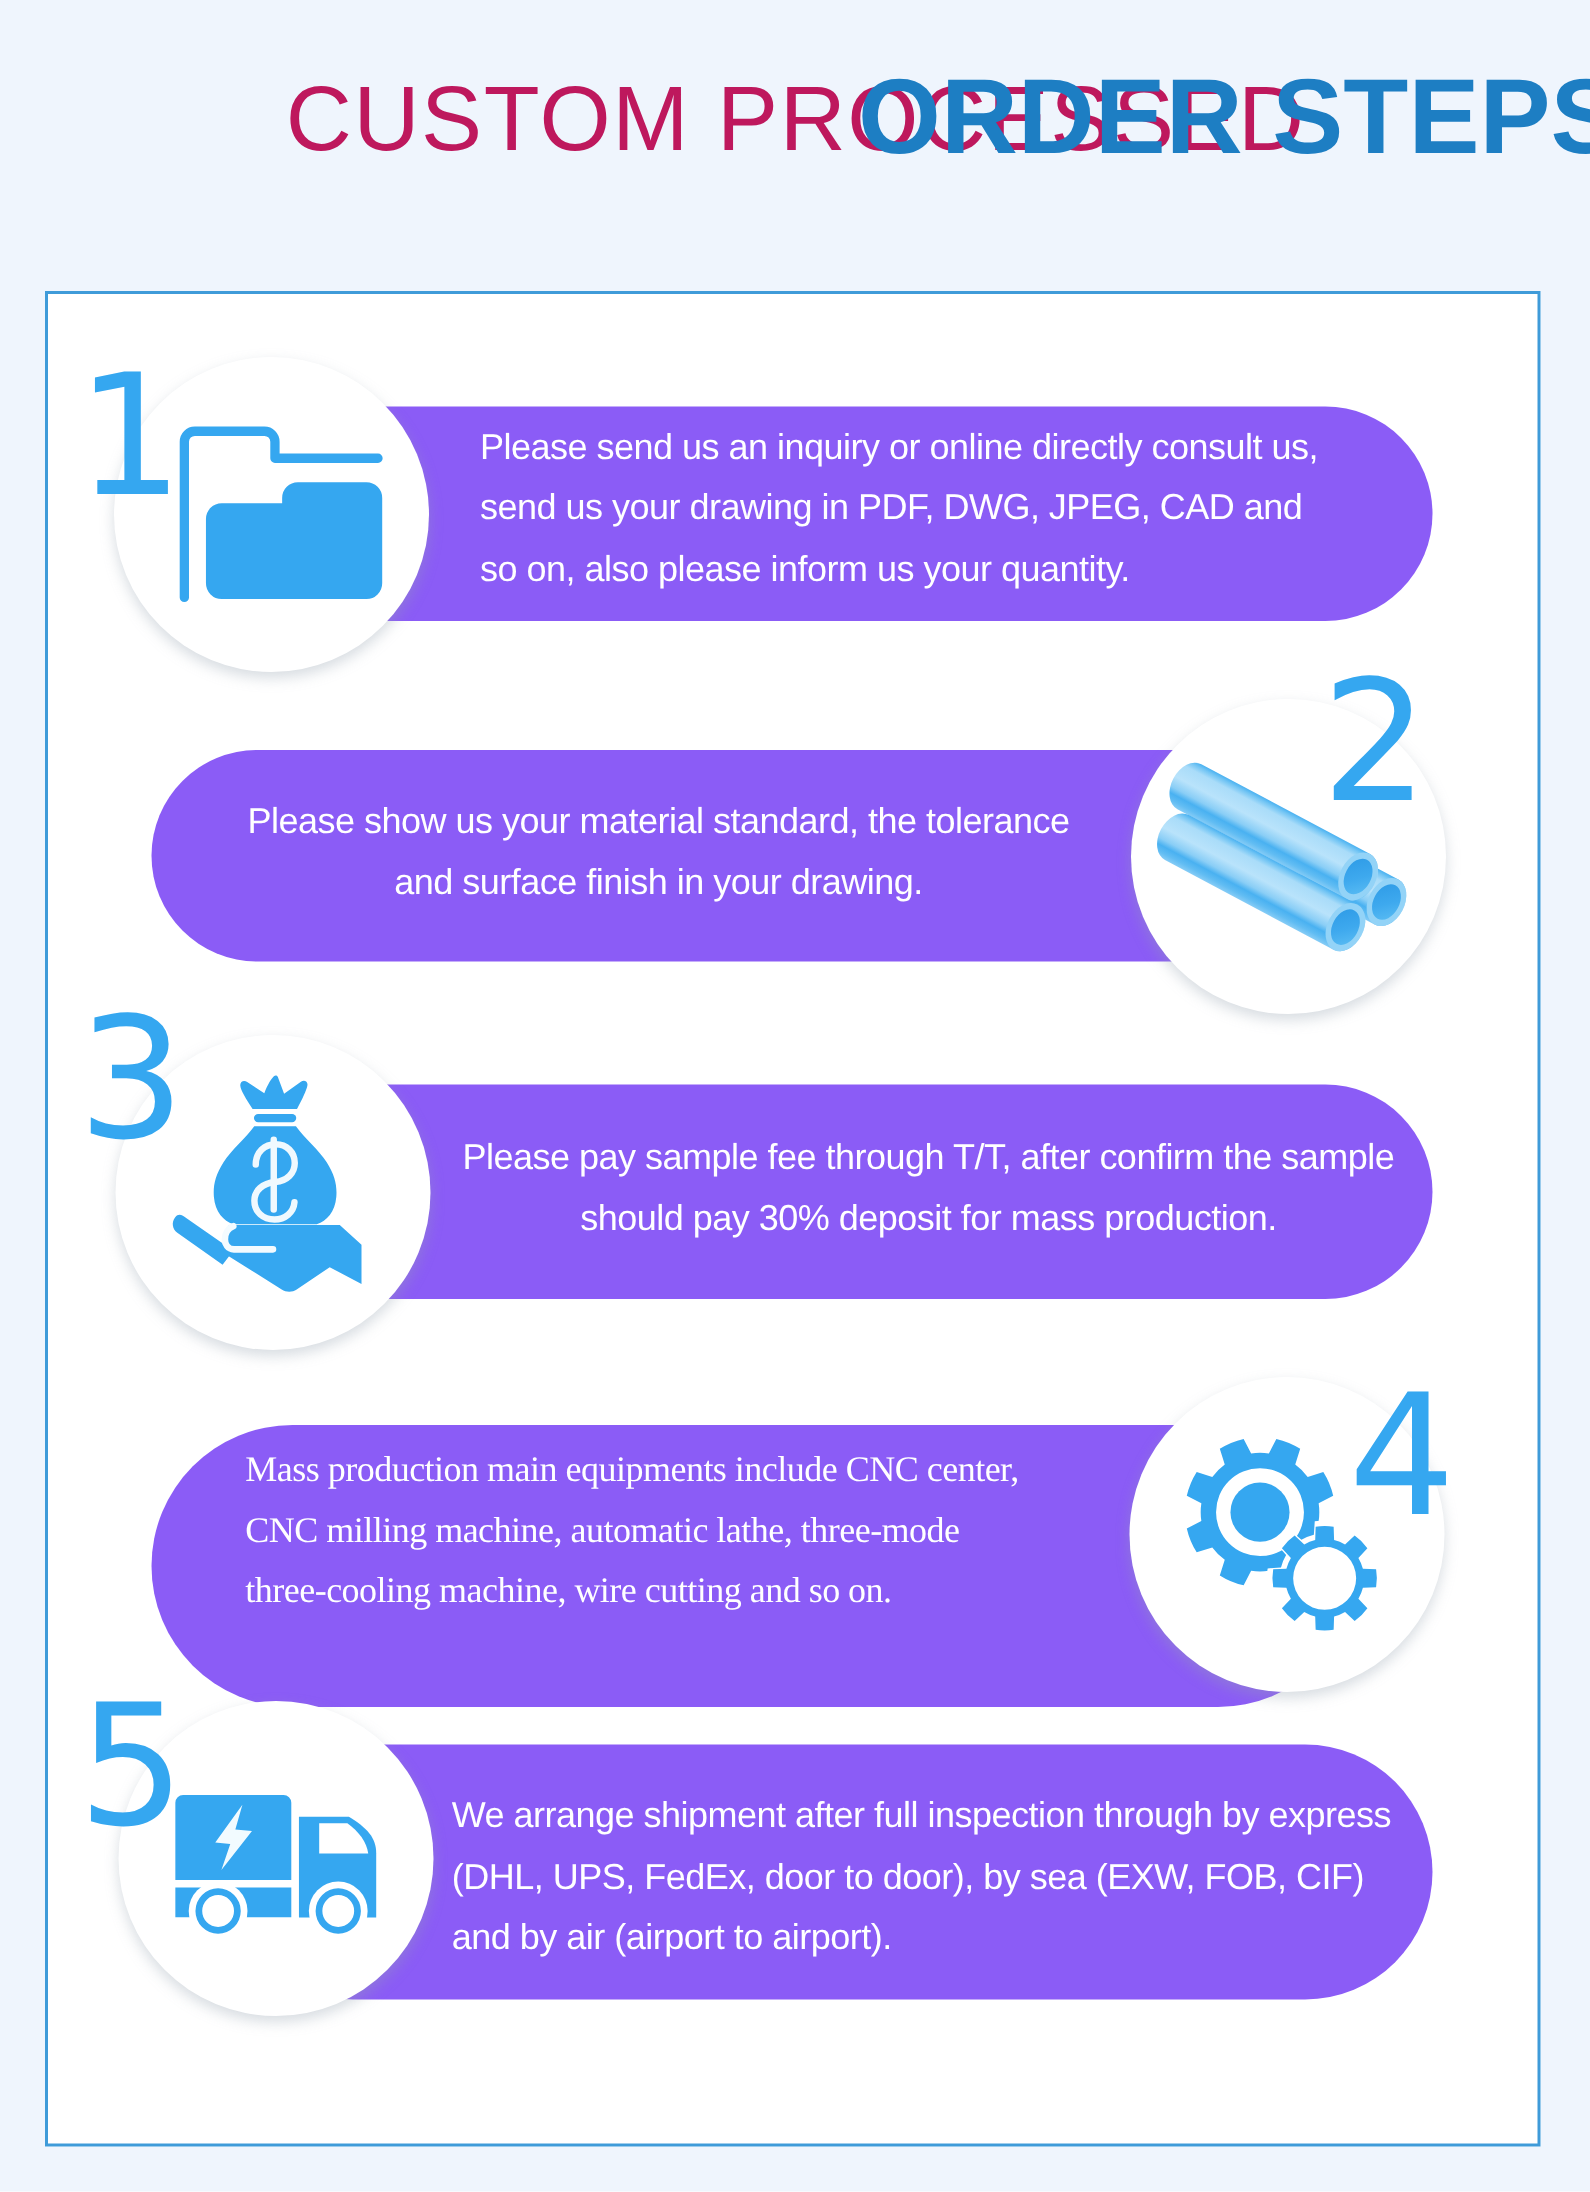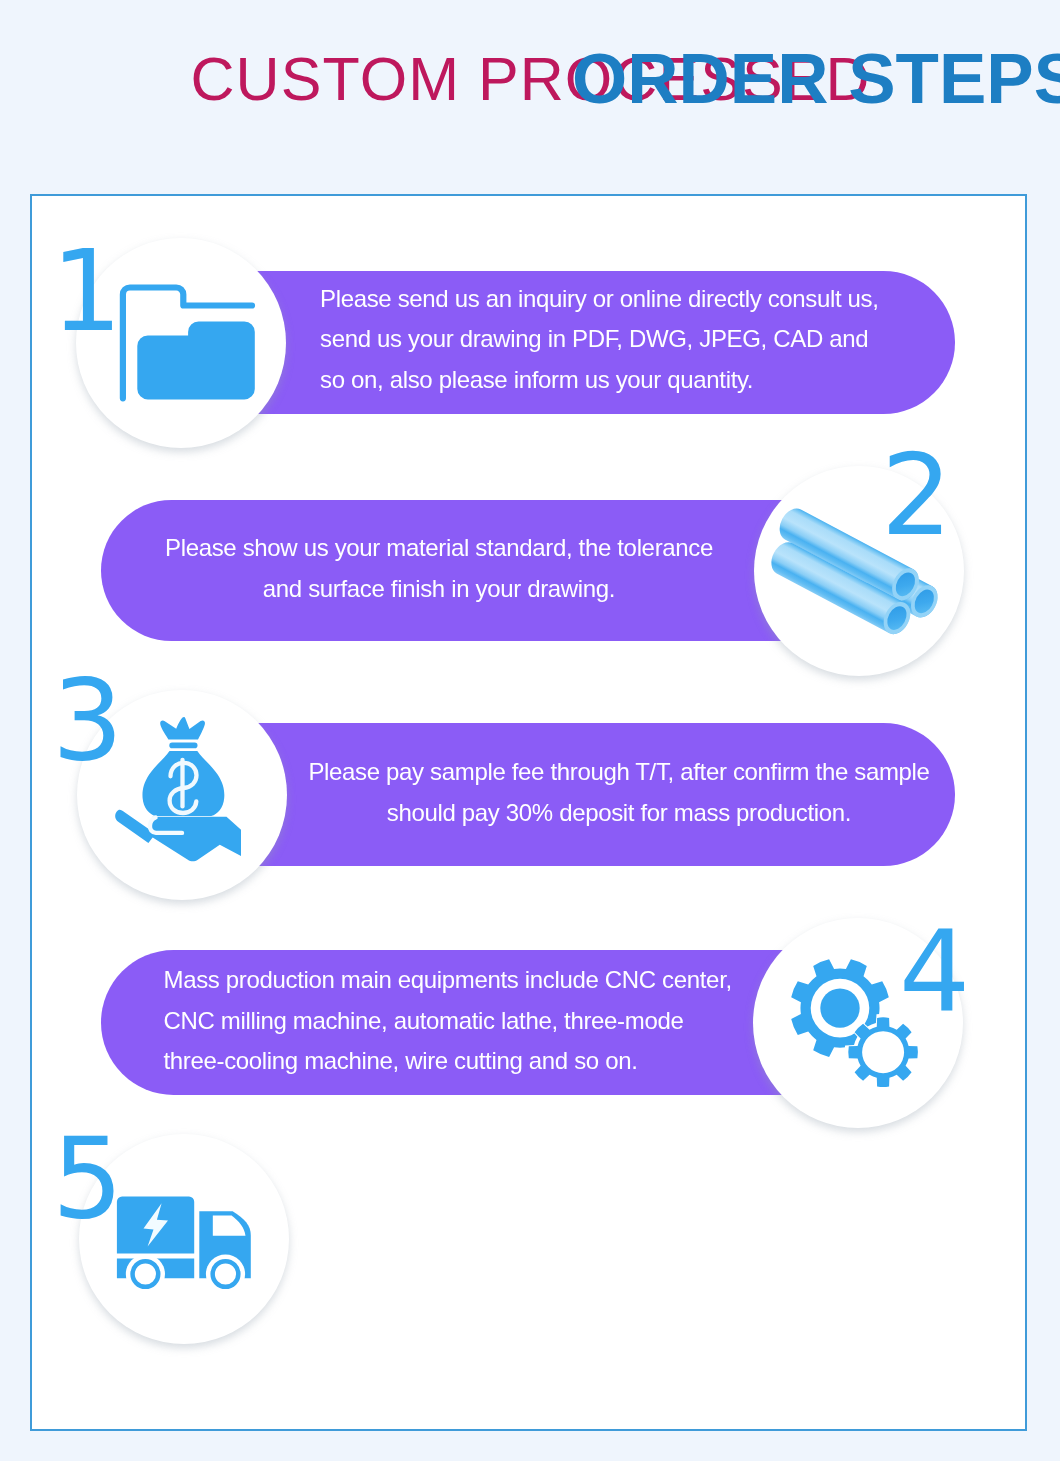--- a/index.html
+++ b/index.html
@@ -137,39 +137,46 @@
         <path d="M85.5 83.8 C85.5 75.5 91.5 70.3 98.8 70.3 C106.2 70.3 111.5 75.8 111.5 82.8
                  C111.5 89.5 106.5 94.8 98.5 95.5 C90 96.2 84.6 101.3 84.6 108
                  C84.6 115.5 90.5 120.5 98 120.5 C105 120.5 110.8 115.8 111.3 109"></path>
         <path d="M97.5 67.3 L97.5 113.9"></path>
       </g>
     </g>
       </svg>
   </div>
   <div class="num" style="left:52px;top:664px;">3</div>
 
-  <div class="bar" style="left:101px;top:950px;width:805px;height:145px;">
+  <div class="bar" style="left:101px;top:950px;width:805px;height:188px;font-family:Liberation Serif, serif;">
     <div class="txt" style="left:62.5px;top:10px;">
       <div>Mass production main equipments include CNC center,</div>
       <div>CNC milling machine, automatic lathe, three-mode</div>
       <div>three-cooling machine, wire cutting and so on.</div>
     </div>
   </div>
   <div class="circle" style="left:753px;top:917.5px;">
     <svg viewBox="0 0 210 210">
         <g transform="translate(0,3.5)">
       <path fill="#35a7f0" fill-rule="evenodd" d="M126.1 92.5 L135.8 97.5 A50.0 50.0 0 0 1 129.2 113.4 L118.8 110.1 A39.5 39.5 0 0 1 110.5 118.4 L113.8 128.8 A50.0 50.0 0 0 1 97.9 135.4 L92.9 125.7 A39.5 39.5 0 0 1 81.1 125.7 L76.1 135.4 A50.0 50.0 0 0 1 60.2 128.8 L63.5 118.4 A39.5 39.5 0 0 1 55.2 110.1 L44.8 113.4 A50.0 50.0 0 0 1 38.2 97.5 L47.9 92.5 A39.5 39.5 0 0 1 47.9 80.7 L38.2 75.7 A50.0 50.0 0 0 1 44.8 59.8 L55.2 63.1 A39.5 39.5 0 0 1 63.5 54.8 L60.2 44.4 A50.0 50.0 0 0 1 76.1 37.8 L81.1 47.5 A39.5 39.5 0 0 1 92.9 47.5 L97.9 37.8 A50.0 50.0 0 0 1 113.8 44.4 L110.5 54.8 A39.5 39.5 0 0 1 118.8 63.1 L129.2 59.8 A50.0 50.0 0 0 1 135.8 75.7 L126.1 80.7 A39.5 39.5 0 0 1 126.1 92.5 Z M87 57.3 A29.3 29.3 0 0 0 87 115.9 A29.3 29.3 0 0 0 87 57.3 Z"></path>
       <circle cx="87" cy="86.6" r="19.7" fill="#35a7f0"></circle>
       <path fill="#ffffff" d="M159.2 123.5 L168.1 124.1 A38.6 38.6 0 0 1 168.1 137.3 L159.2 137.9 A30.0 30.0 0 0 1 155.8 146.2 L161.7 152.9 A38.6 38.6 0 0 1 152.3 162.3 L145.6 156.4 A30.0 30.0 0 0 1 137.3 159.8 L136.7 168.7 A38.6 38.6 0 0 1 123.5 168.7 L122.9 159.8 A30.0 30.0 0 0 1 114.6 156.4 L107.9 162.3 A38.6 38.6 0 0 1 98.5 152.9 L104.4 146.2 A30.0 30.0 0 0 1 101.0 137.9 L92.1 137.3 A38.6 38.6 0 0 1 92.1 124.1 L101.0 123.5 A30.0 30.0 0 0 1 104.4 115.2 L98.5 108.5 A38.6 38.6 0 0 1 107.9 99.1 L114.6 105.0 A30.0 30.0 0 0 1 122.9 101.6 L123.5 92.7 A38.6 38.6 0 0 1 136.7 92.7 L137.3 101.6 A30.0 30.0 0 0 1 145.6 105.0 L152.3 99.1 A38.6 38.6 0 0 1 161.7 108.5 L155.8 115.2 A30.0 30.0 0 0 1 159.2 123.5 Z"></path>
       <path fill="#35a7f0" fill-rule="evenodd" d="M155.6 124.4 L164.4 124.7 A34.8 34.8 0 0 1 164.4 136.7 L155.6 137.0 A26.3 26.3 0 0 1 152.6 144.3 L158.6 150.7 A34.8 34.8 0 0 1 150.1 159.2 L143.7 153.2 A26.3 26.3 0 0 1 136.4 156.2 L136.1 165.0 A34.8 34.8 0 0 1 124.1 165.0 L123.8 156.2 A26.3 26.3 0 0 1 116.5 153.2 L110.1 159.2 A34.8 34.8 0 0 1 101.6 150.7 L107.6 144.3 A26.3 26.3 0 0 1 104.6 137.0 L95.8 136.7 A34.8 34.8 0 0 1 95.8 124.7 L104.6 124.4 A26.3 26.3 0 0 1 107.6 117.1 L101.6 110.7 A34.8 34.8 0 0 1 110.1 102.2 L116.5 108.2 A26.3 26.3 0 0 1 123.8 105.2 L124.1 96.4 A34.8 34.8 0 0 1 136.1 96.4 L136.4 105.2 A26.3 26.3 0 0 1 143.7 108.2 L150.1 102.2 A34.8 34.8 0 0 1 158.6 110.7 L152.6 117.1 A26.3 26.3 0 0 1 155.6 124.4 Z M130.1 109.7 A21.0 21.0 0 0 0 130.1 151.7 A21.0 21.0 0 0 0 130.1 109.7 Z"></path>
     </g>
       </svg>
   </div>
   <div class="num" style="left:899px;top:915px;">4</div>
 
+  <div class="bar" style="left:150px;top:1163px;width:805px;height:170px;">
+    <div class="txt" style="left:151.2px;top:28.4px;">
+      <div>We arrange shipment after full inspection through by express</div>
+      <div>(DHL, UPS, FedEx, door to door), by sea (EXW, FOB, CIF)</div>
+      <div>and by air (airport to airport).</div>
+    </div>
+  </div>
   <div class="circle" style="left:79px;top:1134px;">
     <svg viewBox="0 0 210 210">
         <g>
       <g fill="#35a7f0">
         <path d="M43.1 62.6 L110 62.6 A5.2 5.2 0 0 1 115.2 67.8 L115.2 119.4 L37.9 119.4
                  L37.9 67.8 A5.2 5.2 0 0 1 43.1 62.6 Z"></path>
         <path d="M37.9 124.4 L115.2 124.4 L115.2 144.2 L37.9 144.2 Z"></path>
         <path d="M120.3 77.2 L153.6 77.2 C165.5 84.5 171.8 91 171.8 101.5 L171.8 144.3 L120.3 144.3 Z"></path>
       </g>
       <g fill="#ffffff">

